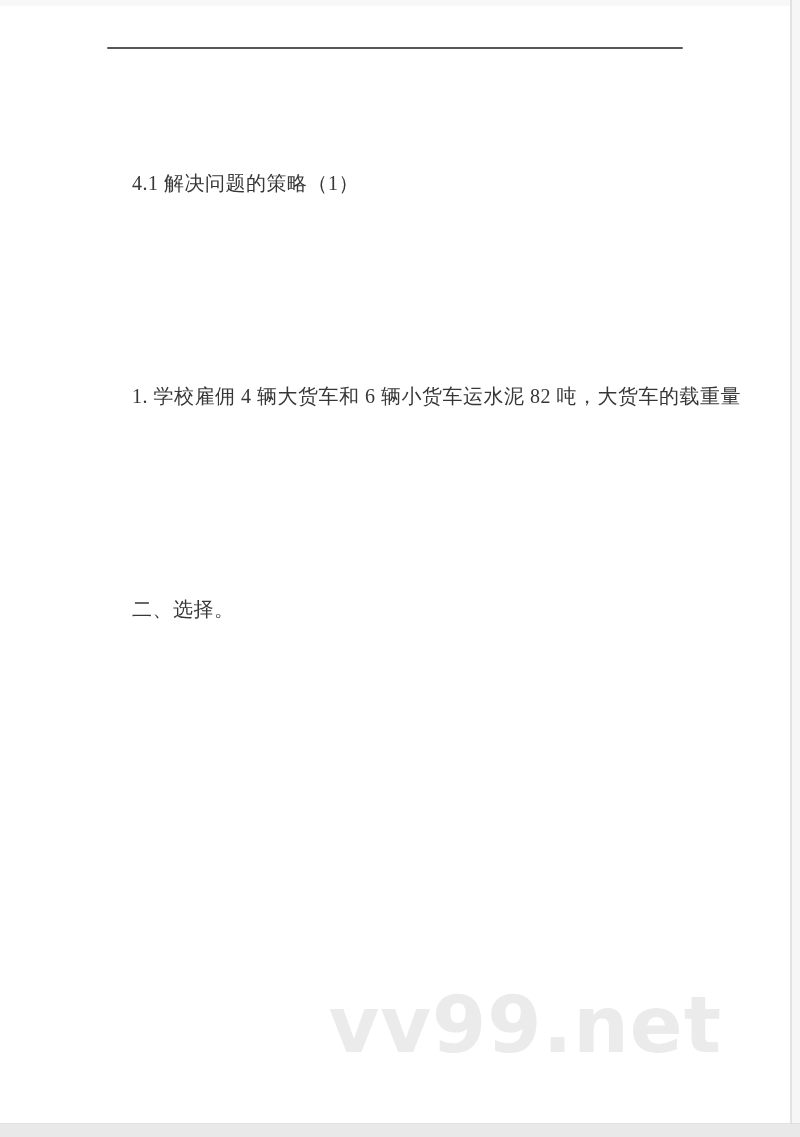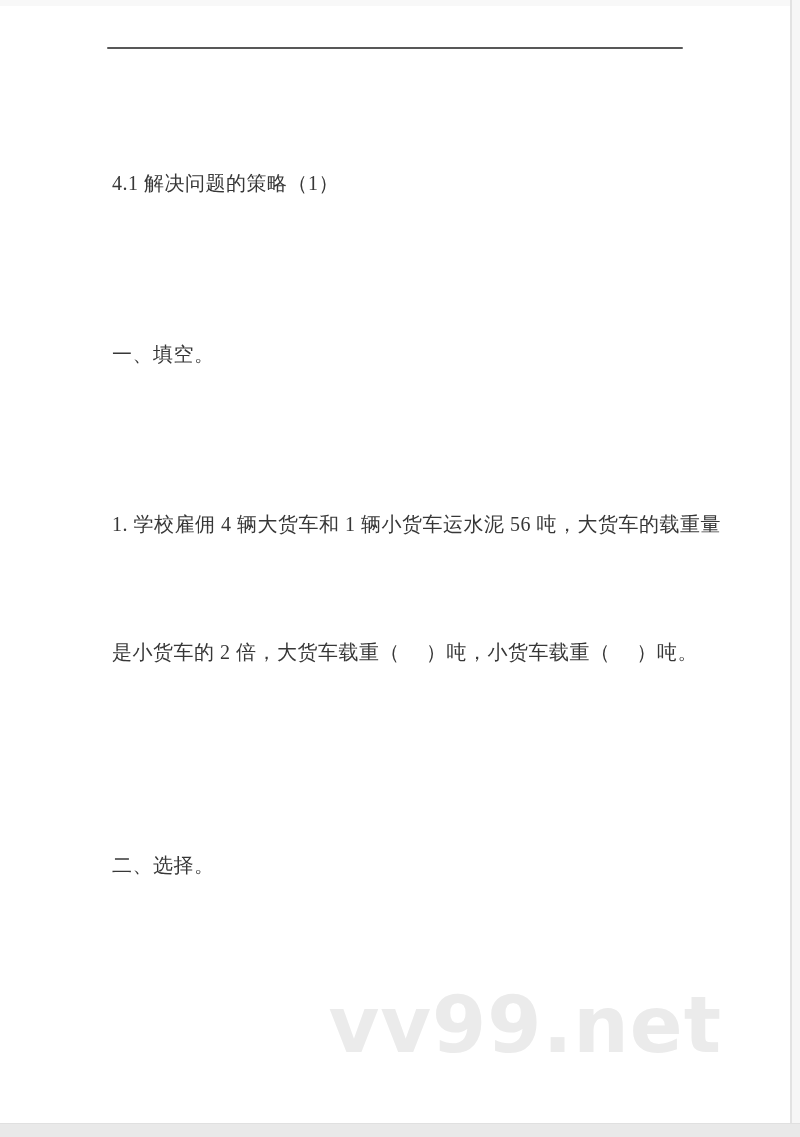--- a/index.html
+++ b/index.html
@@ -35,20 +35,21 @@
     left: 112px;
     top: 77px;
     width: 600px;
     font-size: 20px;
     line-height: 42.6px;
     letter-spacing: 0.5px;
     white-space: pre;
   }
   .line {
     height: 42.6px;
+    margin-left: 20px;
   }
   .frac {
     display: inline-block;
     vertical-align: -13px;
     text-align: center;
     font-size: 14px;
     line-height: 1;
     margin: 0 3px;
     letter-spacing: 0;
   }
@@ -102,24 +103,22 @@
 </style>
 </head>
 <body>
 
 <div class="top-fade"></div>
 <div class="rule"></div>
 
 <div class="content">
   <div class="line">4.1 解决问题的策略（1）</div>
 
-  <div class="line">一、填空。</div>
 
-  <div class="line">1. 学校雇佣 4 辆大货车和 1 辆小货车运水泥 56 吨，大货车的载重量</div>
-  <div class="line">是小货车的 2 倍，大货车载重（　 ）吨，小货车载重（　 ）吨。</div>
+  <div class="line">1. 学校雇佣 4 辆大货车和 6 辆小货车运水泥 82 吨，大货车的载重量</div>
 
 
   <div class="line">二、选择。</div>
 
   
   
   
   
 
   

